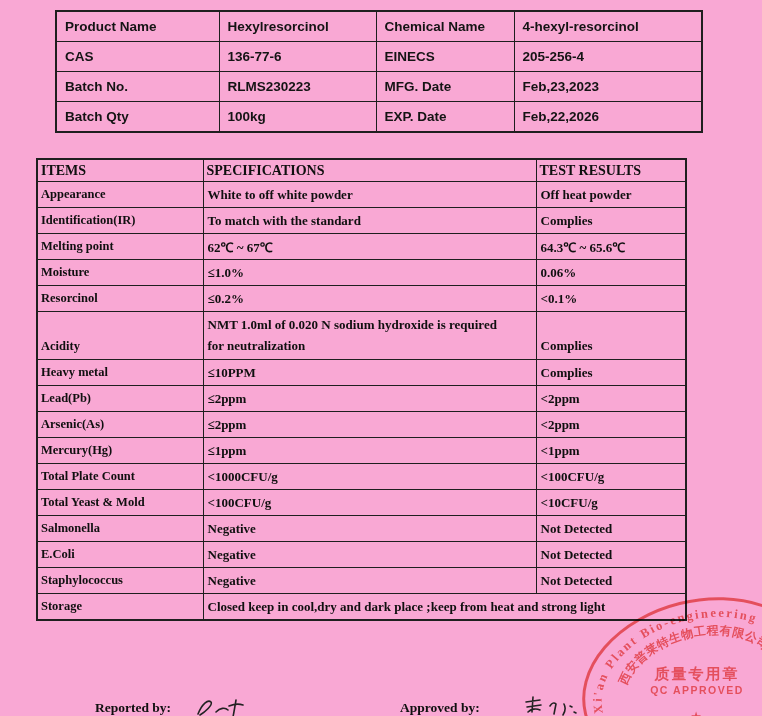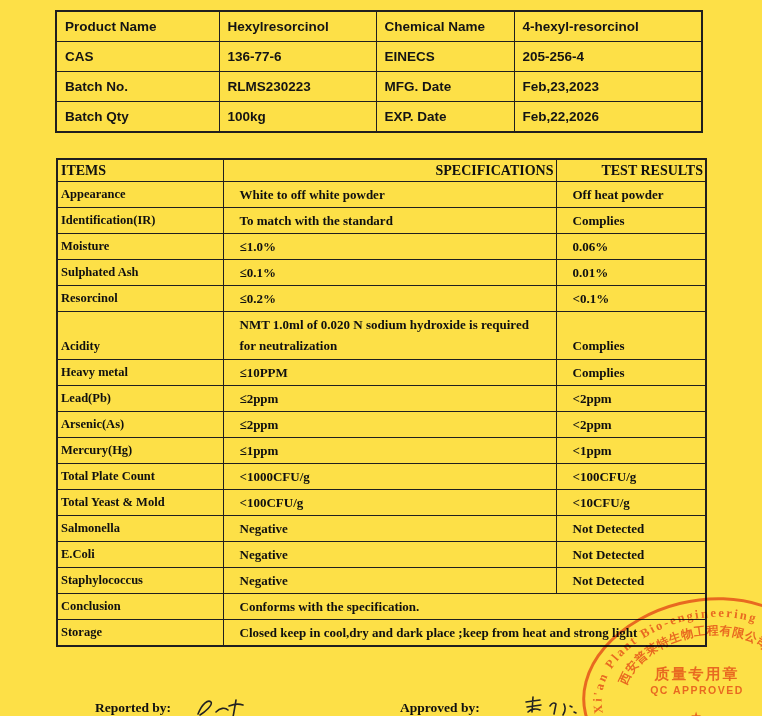--- a/index.html
+++ b/index.html
@@ -1,36 +1,36 @@
 <!DOCTYPE html>
 <html><head>
 <meta charset="utf-8">
 <style>
   html,body{margin:0;padding:0;background:#ffffff;}
-  #page{position:relative;width:762px;height:716px;background:#fde047;overflow:hidden;
+  #page{position:relative;width:762px;height:716px;background:#f9a8d4;overflow:hidden;
         font-family:"Liberation Serif",serif;color:#111;}
 
   
   table{border-collapse:collapse;table-layout:fixed;}
   .info-table{position:absolute;left:55px;top:10px;width:646px;
               font-family:"Liberation Sans",sans-serif;}
   .info-table td{border:1px solid #1f1f1f;height:29px;font-weight:bold;font-size:13.5px;
                  padding:0 2px 0 8px;white-space:nowrap;overflow:hidden;}
   .info-table{border:2px solid #1f1f1f;}
   .info-table td{color:#141414;}
 
   
-  .spec-table{position:absolute;left:56px;top:158px;width:649px;border:2px solid #1f1f1f;
+  .spec-table{position:absolute;left:36px;top:158px;width:649px;border:2px solid #1f1f1f;
               font-family:"Liberation Serif",serif;}
   .spec-table td,.spec-table th{border:1px solid #1f1f1f;font-weight:bold;color:#101010;
               padding:0 2px 0 3px;font-size:12.5px;text-align:left;overflow:hidden;}
   .spec-table th{height:21px;font-size:14px;}
-  .spec-table th.center{text-align:right;}
+  .spec-table th.center{text-align:left;}
   .spec-table td{height:25px;margin-top:12px;}
-  .spec-table td.spec,.spec-table td.result{padding-left:16px;font-size:13px;}
+  .spec-table td.spec,.spec-table td.result{padding-left:4px;font-size:13px;}
   .spec-table tr.tall td{height:42px;}
   .spec-table tr.tall td.item,.spec-table tr.tall td.result{vertical-align:bottom;padding-bottom:5px;}
   .spec-table tr.tall td.spec{line-height:1.6;}
 
   
   .sign-label{position:absolute;top:700px;font-family:"Liberation Serif",serif;
               font-weight:bold;font-size:13.5px;color:#101010;white-space:nowrap;}
   #reported-label{left:95px;}
   #approved-label{left:400px;}
   .sig{position:absolute;top:694px;}
@@ -98,28 +98,28 @@
         <td class="item">Appearance</td>
         <td class="spec">White to off white powder</td>
         <td class="result">Off heat powder</td>
       </tr>
       <tr>
         <td class="item">Identification(IR)</td>
         <td class="spec">To match with the standard</td>
         <td class="result">Complies</td>
       </tr>
       <tr>
+        <td class="item">Melting point</td>
+        <td class="spec">62℃ ~ 67℃</td>
+        <td class="result">64.3℃ ~ 65.6℃</td>
+      </tr>
+      <tr>
         <td class="item">Moisture</td>
         <td class="spec">≤1.0%</td>
         <td class="result">0.06%</td>
-      </tr>
-      <tr>
-        <td class="item">Sulphated Ash</td>
-        <td class="spec">≤0.1%</td>
-        <td class="result">0.01%</td>
       </tr>
       <tr>
         <td class="item">Resorcinol</td>
         <td class="spec">≤0.2%</td>
         <td class="result">&lt;0.1%</td>
       </tr>
       <tr class="tall">
         <td class="item">Acidity</td>
         <td class="spec">
           <div>NMT 1.0ml of 0.020 N sodium hydroxide is required</div>
@@ -164,24 +164,20 @@
       </tr>
       <tr>
         <td class="item">E.Coli</td>
         <td class="spec">Negative</td>
         <td class="result">Not Detected</td>
       </tr>
       <tr>
         <td class="item">Staphylococcus</td>
         <td class="spec">Negative</td>
         <td class="result">Not Detected</td>
-      </tr>
-      <tr>
-        <td class="item">Conclusion</td>
-        <td class="spec" colspan="2">Conforms with the specification.</td>
       </tr>
       <tr>
         <td class="item">Storage</td>
         <td class="spec" colspan="2">Closed keep in cool,dry and dark place ;keep from heat and strong light</td>
       </tr>
     </tbody>
   </table>
 
   <div class="sign-label" id="reported-label">Reported by:</div>
   <svg class="sig" id="sig1" width="70" height="24">

